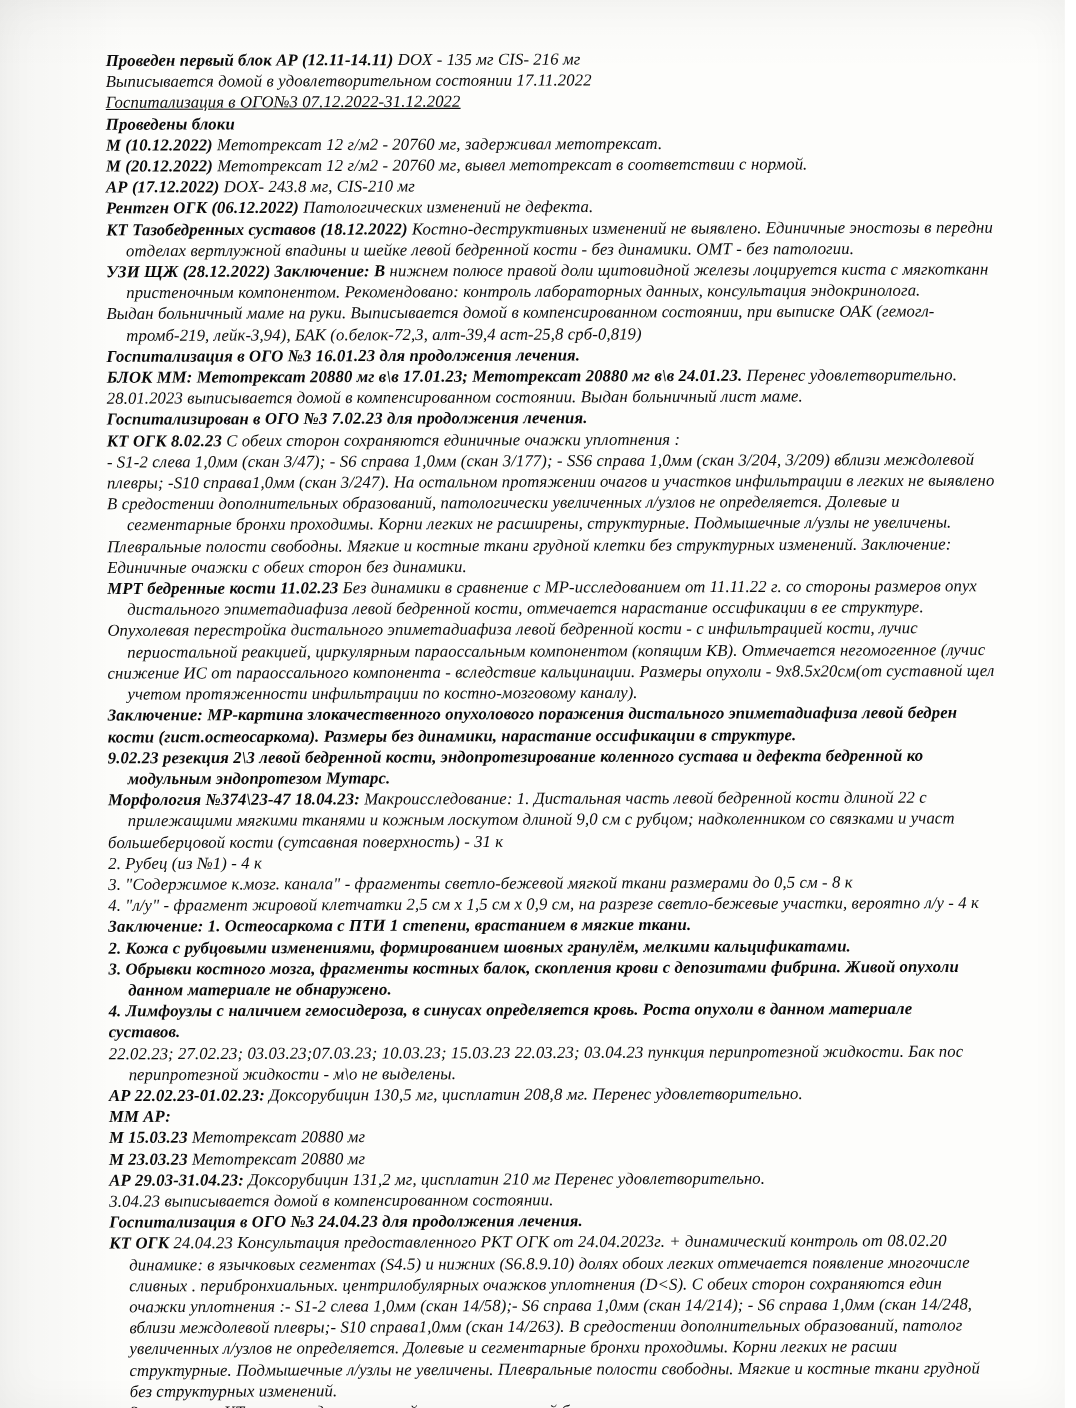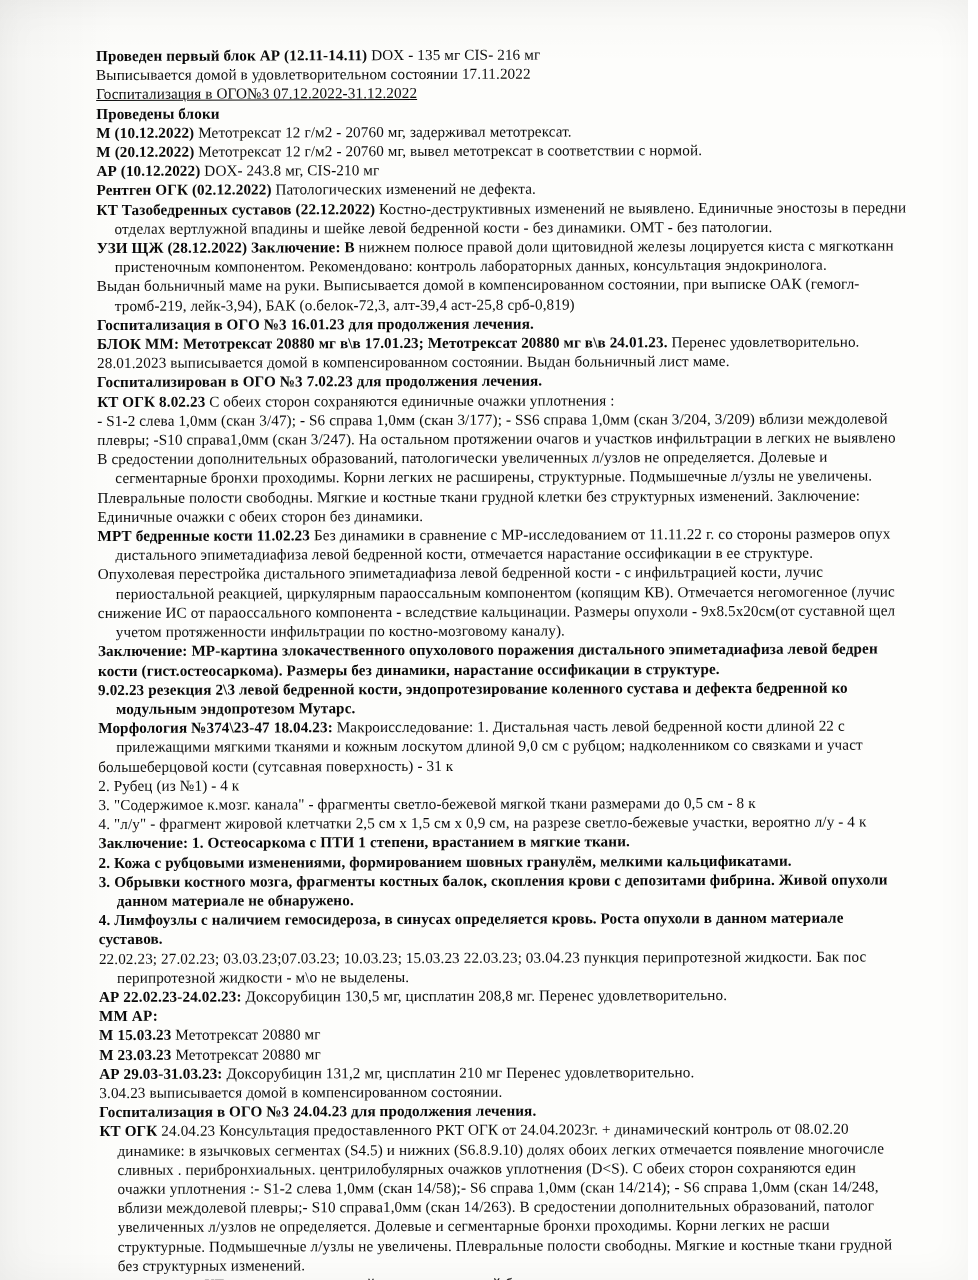--- a/index.html
+++ b/index.html
@@ -16,20 +16,21 @@
   }
   .page {
     position: relative;
     width: 968px;
     height: 1280px;
     background: #fdfdfb;
     background-image:
       linear-gradient(to right, rgba(0,0,0,0.035), rgba(0,0,0,0) 12%),
       linear-gradient(to bottom, rgba(0,0,0,0.02), rgba(0,0,0,0) 5%);
     overflow: hidden;
+    font-style: italic;
   }
   
   .page::after {
     content: "";
     position: absolute;
     inset: 0;
     pointer-events: none;
     box-shadow: inset 0 0 38px rgba(0,0,0,0.045);
   }
   .doc-body {
@@ -61,23 +62,23 @@
 <body>
 
 <div class="page">
   <div class="doc-body skew" id="doc-body">
       <p class="ln tight ind1"><span class="b">Проведен первый блок АР (12.11-14.11)</span><span> DOX - 135 мг CIS- 216 мг</span></p>
       <p class="ln tight ind1"><span>Выписывается домой в удовлетворительном состоянии 17.11.2022</span></p>
       <p class="ln tight ind1 u"><span>Госпитализация в ОГО№3 07.12.2022-31.12.2022</span></p>
       <p class="ln tight ind1"><span class="b">Проведены блоки</span></p>
       <p class="ln tight ind1"><span class="b">М (10.12.2022)</span><span> Метотрексат 12 г/м2 - 20760 мг, задерживал метотрексат.</span></p>
       <p class="ln tight ind1"><span class="b">М (20.12.2022)</span><span> Метотрексат 12 г/м2 - 20760 мг, вывел метотрексат в соответствии с нормой.</span></p>
-      <p class="ln tight ind1"><span class="b">АР (10.12.2022)</span><span> DOX- 243.8 мг, CIS-210 мг</span></p>
-      <p class="ln tight ind1"><span class="b">Рентген ОГК (02.12.2022)</span><span> Патологических изменений не дефекта.</span></p>
-      <p class="ln tight ind1"><span class="b">КТ Тазобедренных суставов (22.12.2022)</span><span> Костно-деструктивных изменений не выявлено. Единичные эностозы в передни</span></p>
+      <p class="ln tight ind1"><span class="b">АР (17.12.2022)</span><span> DOX- 243.8 мг, CIS-210 мг</span></p>
+      <p class="ln tight ind1"><span class="b">Рентген ОГК (06.12.2022)</span><span> Патологических изменений не дефекта.</span></p>
+      <p class="ln tight ind1"><span class="b">КТ Тазобедренных суставов (18.12.2022)</span><span> Костно-деструктивных изменений не выявлено. Единичные эностозы в передни</span></p>
       <p class="ln tight ind2"><span>отделах вертлужной впадины и шейке левой бедренной кости - без динамики. ОМТ - без патологии.</span></p>
       <p class="ln tight ind1"><span class="b">УЗИ ЩЖ (28.12.2022) Заключение: В</span><span> нижнем полюсе правой доли щитовидной железы лоцируется киста с мягкотканн</span></p>
       <p class="ln tight ind2"><span>пристеночным компонентом. Рекомендовано: контроль лабораторных данных, консультация эндокринолога.</span></p>
       <p class="ln tight ind1"><span>Выдан больничный маме на руки. Выписывается домой в компенсированном состоянии, при выписке ОАК (гемогл-</span></p>
       <p class="ln tight ind2"><span>тромб-219, лейк-3,94), БАК (о.белок-72,3, алт-39,4 аст-25,8 срб-0,819)</span></p>
       <p class="ln tight ind1"><span class="b">Госпитализация в ОГО №3 16.01.23 для продолжения лечения.</span></p>
       <p class="ln tight ind1"><span class="b">БЛОК ММ: Метотрексат 20880 мг в\в 17.01.23; Метотрексат 20880 мг в\в 24.01.23.</span><span> Перенес удовлетворительно.</span></p>
       <p class="ln tight ind1"><span>28.01.2023</span><span>        выписывается домой в компенсированном состоянии. Выдан больничный лист маме.</span></p>
       <p class="ln tight ind1"><span class="b">Госпитализирован в ОГО №3 7.02.23 для продолжения лечения.</span></p>
       <p class="ln tight ind1"><span class="b">КТ ОГК 8.02.23</span><span> С обеих сторон сохраняются единичные очажки уплотнения :</span></p>
@@ -104,25 +105,25 @@
       <p class="ln tight ind1"><span>3. "Содержимое к.мозг. канала" - фрагменты светло-бежевой мягкой ткани  размерами до 0,5 см - 8 к</span></p>
       <p class="ln tight ind1"><span>4. "л/у" - фрагмент жировой клетчатки 2,5 см х 1,5 см х 0,9 см, на разрезе светло-бежевые участки, вероятно л/у - 4 к</span></p>
       <p class="ln tight ind1"><span class="b">Заключение: 1. Остеосаркома с ПТИ 1 степени, врастанием в мягкие ткани.</span></p>
       <p class="ln tight ind1"><span class="b">2. Кожа с рубцовыми изменениями, формированием шовных гранулём, мелкими кальцификатами.</span></p>
       <p class="ln tight ind1"><span class="b">3. Обрывки костного мозга, фрагменты костных балок, скопления крови с депозитами фибрина. Живой опухоли</span></p>
       <p class="ln tight ind2"><span class="b">данном материале не обнаружено.</span></p>
       <p class="ln tight ind1"><span class="b"> 4. Лимфоузлы с наличием гемосидероза, в синусах определяется кровь. Роста опухоли в данном материале</span></p>
       <p class="ln tight ind1"><span class="b">суставов.</span></p>
       <p class="ln tight ind1"><span>22.02.23; 27.02.23; 03.03.23;07.03.23; 10.03.23; 15.03.23 22.03.23; 03.04.23 пункция перипротезной жидкости. Бак пос</span></p>
       <p class="ln tight ind2"><span>перипротезной жидкости - м\о не выделены.</span></p>
-      <p class="ln tight ind1"><span class="b">АР 22.02.23-24.02.23:</span><span> Доксорубицин 130,5 мг, цисплатин 208,8 мг. Перенес удовлетворительно.</span></p>
+      <p class="ln tight ind1"><span class="b">АР 22.02.23-01.02.23:</span><span> Доксорубицин 130,5 мг, цисплатин 208,8 мг. Перенес удовлетворительно.</span></p>
       <p class="ln tight ind1"><span class="b">ММ АР:</span></p>
       <p class="ln tight ind1"><span class="b">М 15.03.23</span><span> Метотрексат 20880 мг</span></p>
       <p class="ln tight ind1"><span class="b">М 23.03.23</span><span> Метотрексат 20880 мг</span></p>
-      <p class="ln tight ind1"><span class="b">АР 29.03-31.03.23:</span><span> Доксорубицин 131,2 мг, цисплатин 210 мг Перенес удовлетворительно.</span></p>
+      <p class="ln tight ind1"><span class="b">АР 29.03-31.04.23:</span><span> Доксорубицин 131,2 мг, цисплатин 210 мг Перенес удовлетворительно.</span></p>
       <p class="ln tight ind1"><span>3.04.23  выписывается домой в компенсированном состоянии.</span></p>
       <p class="ln tight ind1"><span class="b">Госпитализация в ОГО №3 24.04.23 для продолжения лечения.</span></p>
       <p class="ln tight ind1"><span class="b">КТ ОГК</span><span> 24.04.23 Консультация предоставленного РКТ ОГК от 24.04.2023г. + динамический контроль от 08.02.20</span></p>
       <p class="ln tight ind2"><span>динамике: в язычковых сегментах (S4.5) и нижних (S6.8.9.10) долях обоих легких отмечается появление многочисле</span></p>
       <p class="ln tight ind2"><span>сливных . перибронхиальных. центрилобулярных очажков уплотнения (D&lt;S). С обеих сторон сохраняются един</span></p>
       <p class="ln tight ind2"><span>очажки уплотнения :- S1-2 слева 1,0мм (скан 14/58);- S6 справа 1,0мм (скан 14/214); - S6 справа 1,0мм (скан 14/248,</span></p>
       <p class="ln tight ind2"><span>вблизи междолевой плевры;- S10 справа1,0мм (скан 14/263). В средостении дополнительных образований, патолог</span></p>
       <p class="ln tight ind2"><span>увеличенных л/узлов не определяется. Долевые и сегментарные бронхи проходимы. Корни легких не расши</span></p>
       <p class="ln tight ind2"><span>структурные. Подмышечные л/узлы не увеличены. Плевральные полости свободны. Мягкие и костные ткани грудной</span></p>
       <p class="ln tight ind2"><span>без структурных изменений.</span></p>

